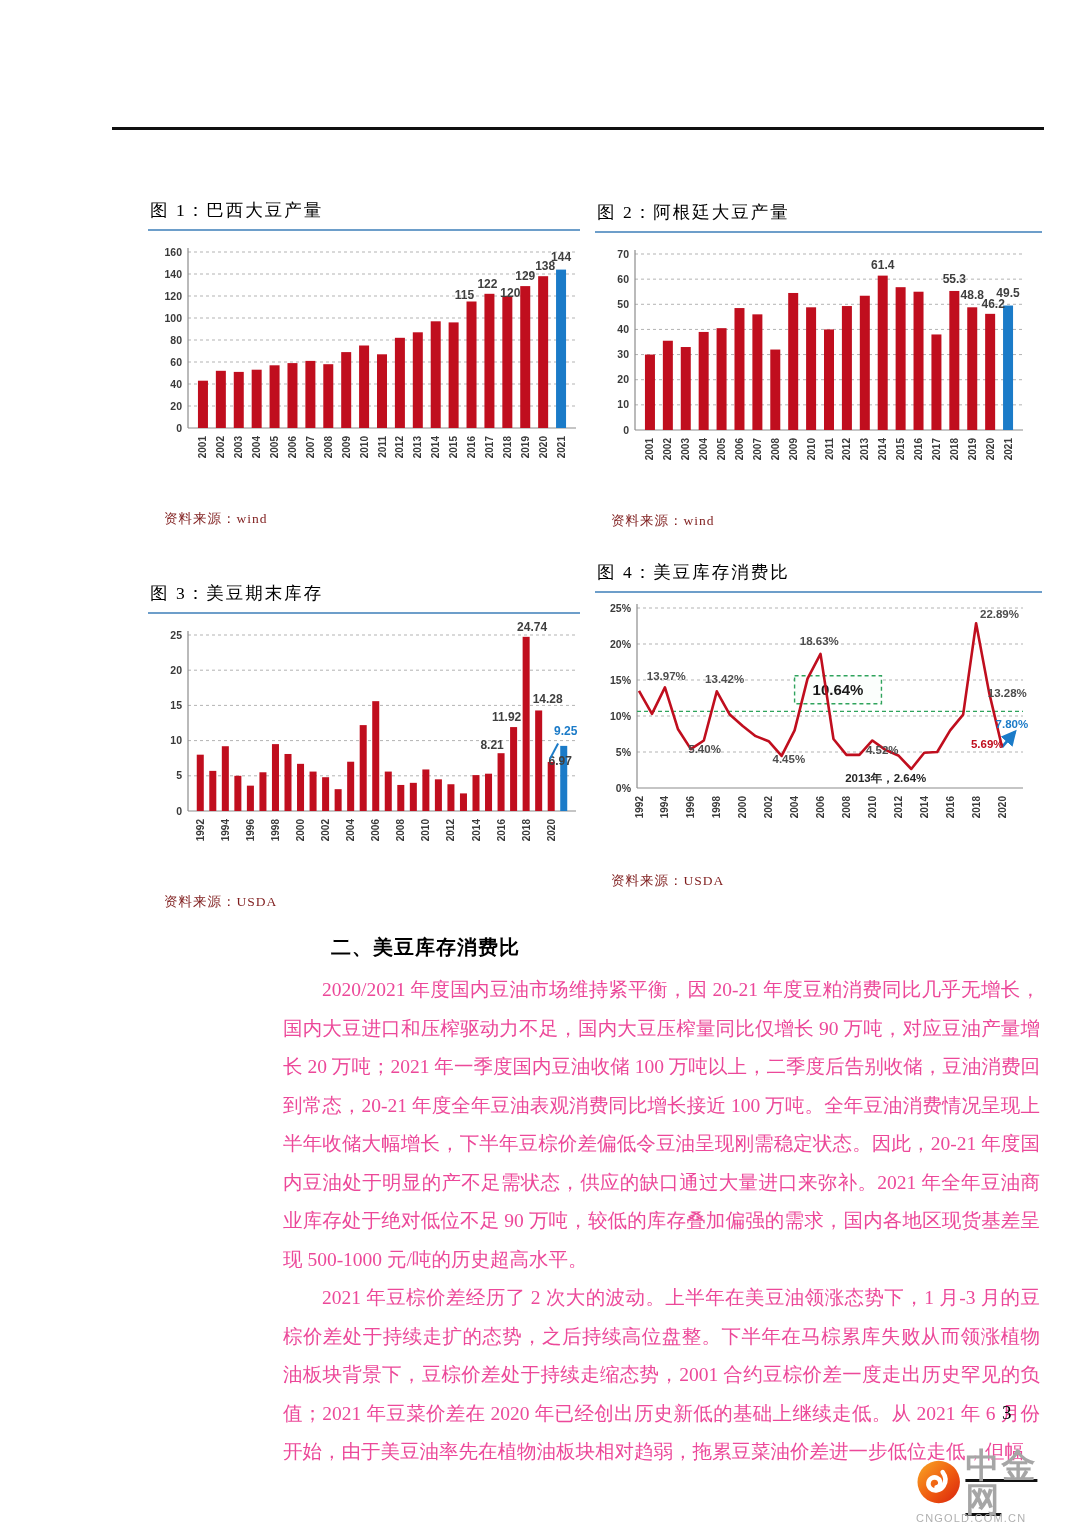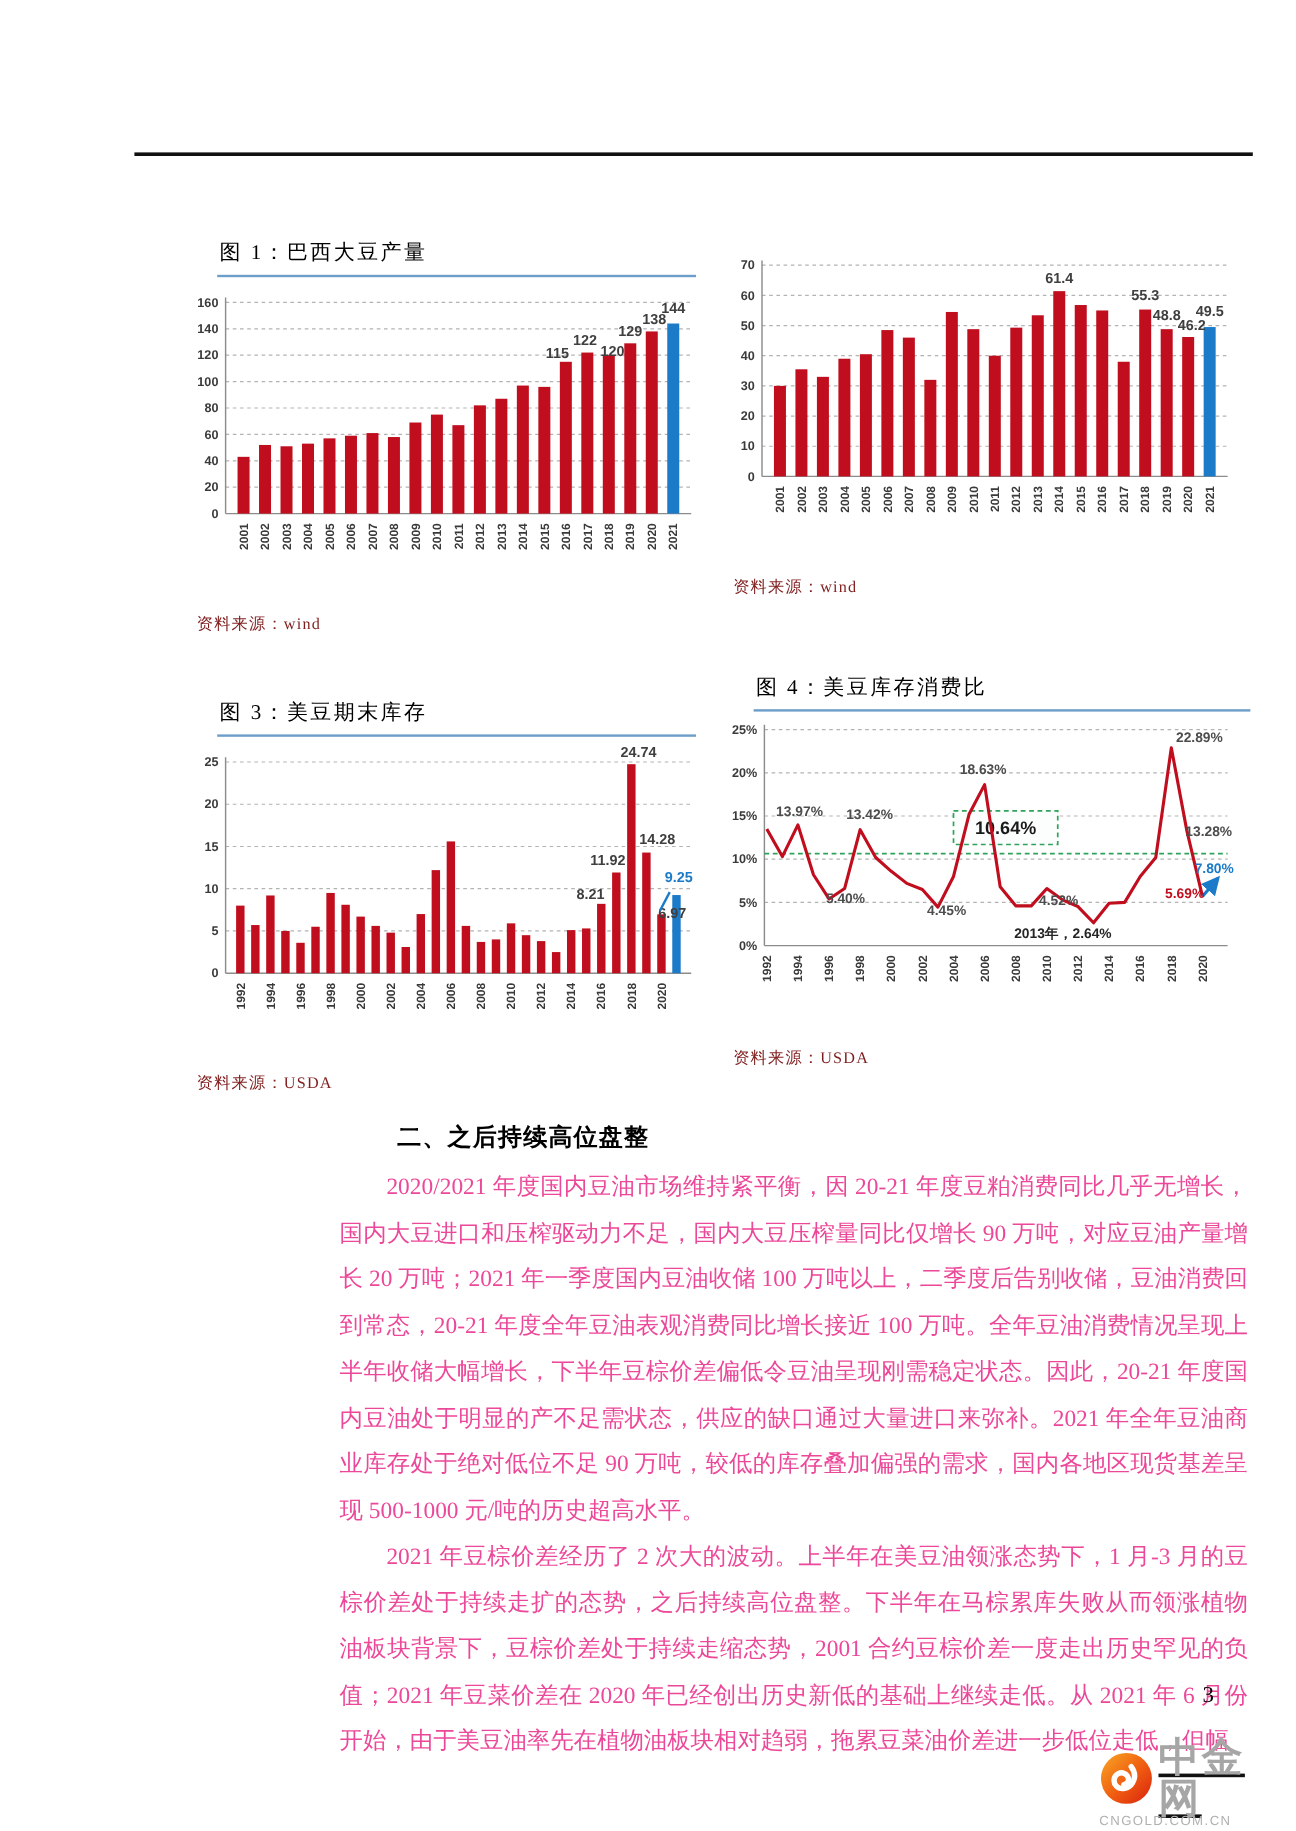--- a/index.html
+++ b/index.html
@@ -8,21 +8,21 @@
     position:relative; width:1080px; height:1526px; background:#ffffff;
     font-family:"Liberation Serif", serif; color:#111; overflow:hidden;
   }
   
   .logo { position:absolute; left:110px; top:66px; width:220px; height:64px; }
   .header-rule { position:absolute; left:112px; top:127px; width:932px; height:3px; background:#101010; }
   
   .fig { position:absolute; width:447px; margin:0; }
   .fig-title {
     font-size:17.5px; letter-spacing:2px; color:#000; padding:0 0 7px 2px;
-    border-bottom:2px solid #6d9eca; font-family:"Liberation Serif", serif;margin-left:33px;
+    border-bottom:2px solid #6d9eca; font-family:"Liberation Serif", serif;
   }
   .fig-chart { margin-top:5px; }
   .fig-chart svg text { font-family:"Liberation Sans", sans-serif; }
   .fig-source { font-size:13.5px; color:#7f1d1d; padding-left:16px; margin-top:18px; letter-spacing:1px; }
   #fig1 { left:148px; top:198px; width:432px; }
   #fig2 { left:595px; top:200px; width:447px; }
   #fig3 { left:148px; top:581px; width:432px; }
   #fig4 { left:595px; top:560px; width:447px; }
   
   .analysis { position:absolute; left:283px; top:934px; width:757px; }
@@ -122,20 +122,21 @@
           <text x="339.42857142857144" y="51.80000000000001" text-anchor="middle" font-size="12" font-weight="bold" fill="#3f3f3f">122</text>
           <text x="362.3333333333333" y="61" text-anchor="middle" font-size="12" font-weight="bold" fill="#3f3f3f">120</text>
           <text x="377.23809523809524" y="44.099999999999994" text-anchor="middle" font-size="12" font-weight="bold" fill="#3f3f3f">129</text>
           <text x="397.14285714285717" y="34.19999999999999" text-anchor="middle" font-size="12" font-weight="bold" fill="#3f3f3f">138</text>
           <text x="413.04761904761904" y="24.599999999999994" text-anchor="middle" font-size="12" font-weight="bold" fill="#3f3f3f">144</text>
         </svg></div>
     <div class="fig-source">资料来源：wind</div>
   </figure>
 
   <figure class="fig" id="fig2">
+    <div class="fig-title">图 2：阿根廷大豆产量</div>
     <div class="fig-chart"><svg width="440" height="252" viewBox="0 0 440 252">
           <text x="34" y="195.5" text-anchor="end" font-size="10.5" font-weight="bold" fill="#3a3a3a">0</text>
           <line x1="40" y1="166.85714285714286" x2="428" y2="166.85714285714286" stroke="#b3b3b3" stroke-width="1" stroke-dasharray="3,3"></line>
           <text x="34" y="170.35714285714286" text-anchor="end" font-size="10.5" font-weight="bold" fill="#3a3a3a">10</text>
           <line x1="40" y1="141.71428571428572" x2="428" y2="141.71428571428572" stroke="#b3b3b3" stroke-width="1" stroke-dasharray="3,3"></line>
           <text x="34" y="145.21428571428572" text-anchor="end" font-size="10.5" font-weight="bold" fill="#3a3a3a">20</text>
           <line x1="40" y1="116.57142857142857" x2="428" y2="116.57142857142857" stroke="#b3b3b3" stroke-width="1" stroke-dasharray="3,3"></line>
           <text x="34" y="120.07142857142857" text-anchor="end" font-size="10.5" font-weight="bold" fill="#3a3a3a">30</text>
           <line x1="40" y1="91.42857142857143" x2="428" y2="91.42857142857143" stroke="#b3b3b3" stroke-width="1" stroke-dasharray="3,3"></line>
           <text x="34" y="94.92857142857143" text-anchor="end" font-size="10.5" font-weight="bold" fill="#3a3a3a">40</text>
@@ -320,21 +321,21 @@
           <text x="177.5448275862063" y="164.8" font-size="11.5" font-weight="bold" fill="#4d4d4d">4.45%</text>
           <text x="270.8965517241379" y="156.16" font-size="11.5" font-weight="bold" fill="#4d4d4d">4.52%</text>
           <text x="250.1517241379322" y="183.52" font-size="11.5" font-weight="bold" fill="#262626">2013年，2.64%</text>
           <text x="375.9172413793092" y="150.4" font-size="11.5" font-weight="bold" fill="#C00E1E">5.69%</text>
           <text x="400.55172413793105" y="129.51999999999998" font-size="11.5" font-weight="bold" fill="#1B7BC8">7.80%</text>
         </svg></div>
     <div class="fig-source">资料来源：USDA</div>
   </figure>
 
   <section class="analysis">
-    <h2>二、之后持续高位盘整</h2>
+    <h2>二、美豆库存消费比</h2>
     <p>2020/2021 年度国内豆油市场维持紧平衡，因 20-21 年度豆粕消费同比几乎无增长，国内大豆进口和压榨驱动力不足，国内大豆压榨量同比仅增长 90 万吨，对应豆油产量增长 20 万吨；2021 年一季度国内豆油收储 100 万吨以上，二季度后告别收储，豆油消费回到常态，20-21 年度全年豆油表观消费同比增长接近 100 万吨。全年豆油消费情况呈现上半年收储大幅增长，下半年豆棕价差偏低令豆油呈现刚需稳定状态。因此，20-21 年度国内豆油处于明显的产不足需状态，供应的缺口通过大量进口来弥补。2021 年全年豆油商业库存处于绝对低位不足 90 万吨，较低的库存叠加偏强的需求，国内各地区现货基差呈现 500-1000 元/吨的历史超高水平。</p>
     <p>2021 年豆棕价差经历了 2 次大的波动。上半年在美豆油领涨态势下，1 月-3 月的豆棕价差处于持续走扩的态势，之后持续高位盘整。下半年在马棕累库失败从而领涨植物油板块背景下，豆棕价差处于持续走缩态势，2001 合约豆棕价差一度走出历史罕见的负值；2021 年豆菜价差在 2020 年已经创出历史新低的基础上继续走低。从 2021 年 6 月份开始，由于美豆油率先在植物油板块相对趋弱，拖累豆菜油价差进一步低位走低，但幅</p>
   </section>
 
   <div class="page-number">3</div>
 
   <div class="brand">
     <div class="brand-row">
       <svg width="46" height="46" viewBox="0 0 46 46">
         <defs>

